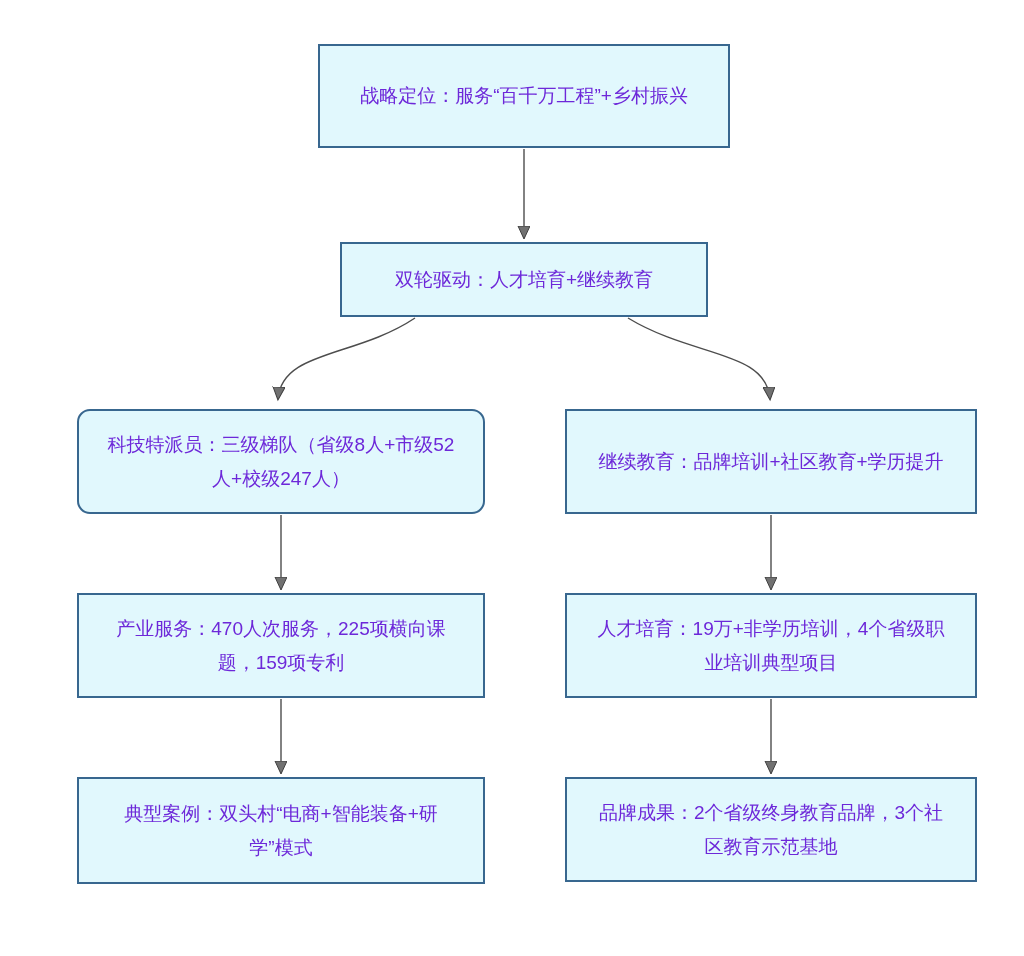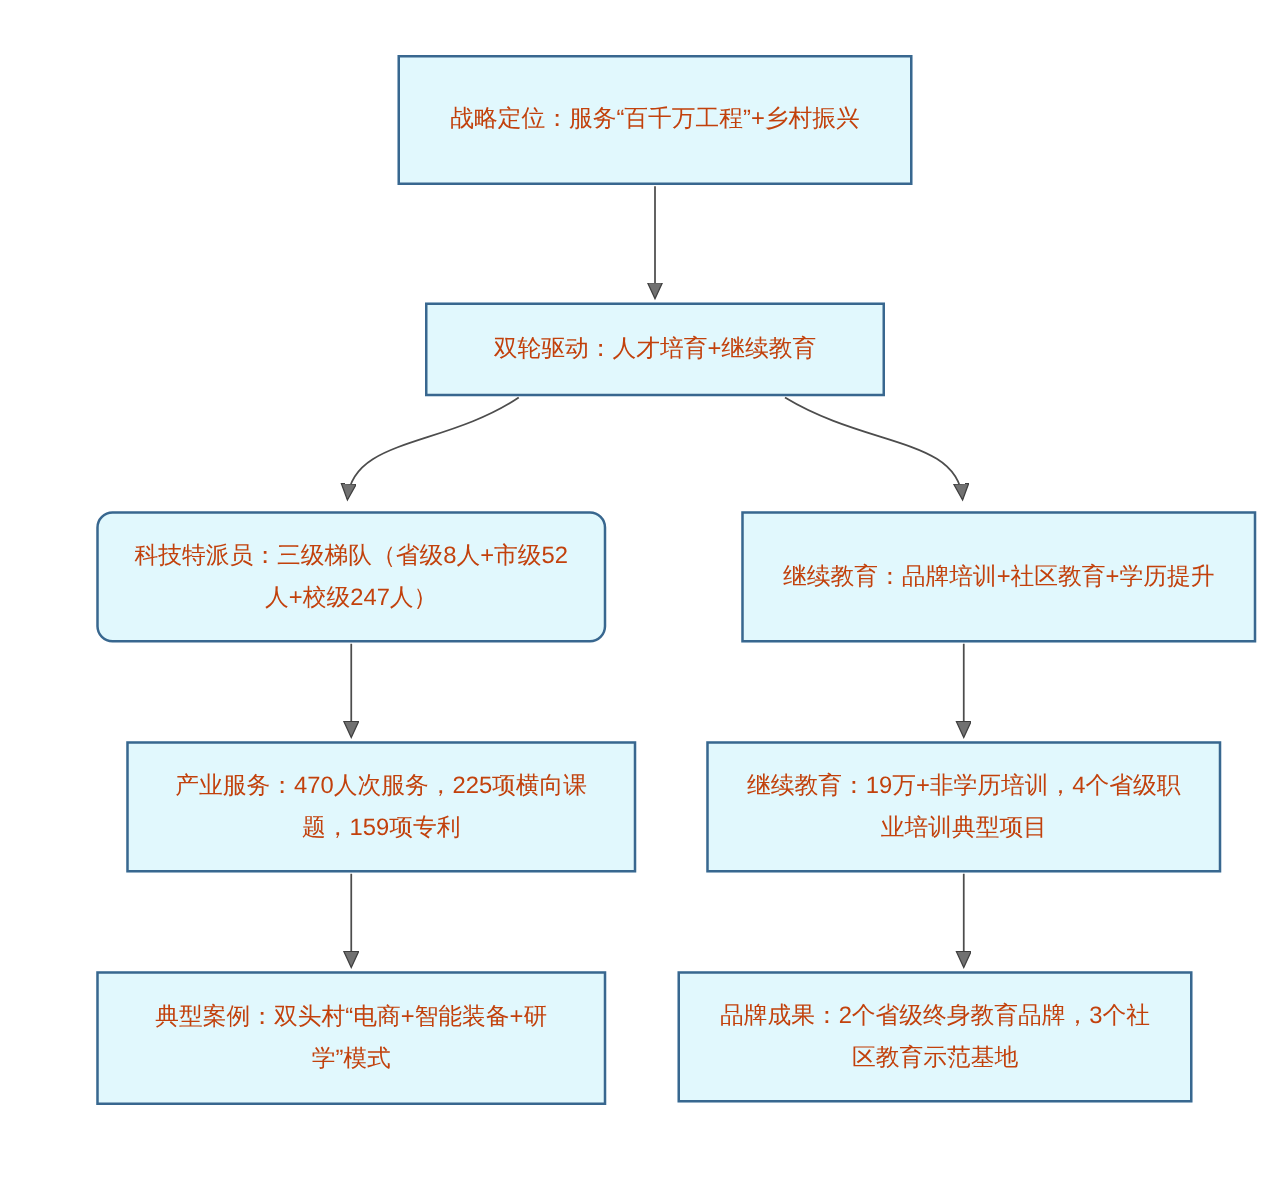--- a/index.html
+++ b/index.html
@@ -26,34 +26,34 @@
   .node {
     position: absolute;
     box-sizing: border-box;
     background: #e1f8fd;
     border: 2px solid #38678f;
     display: flex;
     align-items: center;
     justify-content: center;
     text-align: center;
     padding: 6px 28px;
-    color: #c2410c;
+    color: #6d28d9;
     font-size: 19px;
     line-height: 34px;
     word-break: break-all;
   }
   
   #n-strategy   { left: 318px; top:  44px; width: 412px; height: 104px; }
   #n-dual       { left: 340px; top: 242px; width: 368px; height:  75px; }
   #n-sci        { left:  77px; top: 409px; width: 408px; height: 105px; border-radius: 13px; }
-  #n-conted     { left: 565px; top: 409px; width: 412px; height: 105px; margin-left: 28px; }
-  #n-industry   { left:  77px; top: 593px; width: 408px; height: 105px; margin-left: 24px; }
+  #n-conted     { left: 565px; top: 409px; width: 412px; height: 105px; }
+  #n-industry   { left:  77px; top: 593px; width: 408px; height: 105px; }
   #n-talent     { left: 565px; top: 593px; width: 412px; height: 105px; }
   #n-case       { left:  77px; top: 777px; width: 408px; height: 107px; }
-  #n-brand      { left: 542px; top: 777px; width: 412px; height: 105px; justify-content: center; }
+  #n-brand      { left: 565px; top: 777px; width: 412px; height: 105px; justify-content: center; }
 </style>
 </head>
 <body>
 
 <div id="canvas">
 
   <svg id="edges" viewBox="0 0 1024 956" xmlns="http://www.w3.org/2000/svg">
     <defs>
       <marker id="arrowhead" markerUnits="userSpaceOnUse" markerWidth="16" markerHeight="14" refX="12" refY="6" orient="auto">
         <path d="M0,0 L13,6 L0,12 Z" fill="#717171" stroke="#3f3f3f" stroke-width="1"></path>
@@ -84,21 +84,21 @@
 
   <div id="n-conted" class="node">
     <span>继续教育：品牌培训+社区教育+学历提升</span>
   </div>
 
   <div id="n-industry" class="node">
     <span>产业服务：470人次服务，225项横向课题，159项专利</span>
   </div>
 
   <div id="n-talent" class="node">
-    <span>继续教育：19万+非学历培训，4个省级职业培训典型项目</span>
+    <span>人才培育：19万+非学历培训，4个省级职业培训典型项目</span>
   </div>
 
   <div id="n-case" class="node">
     <span>典型案例：双头村“电商+智能装备+研学”模式</span>
   </div>
 
   <div id="n-brand" class="node">
     <span>品牌成果：2个省级终身教育品牌，3个社区教育示范基地</span>
   </div>
 

